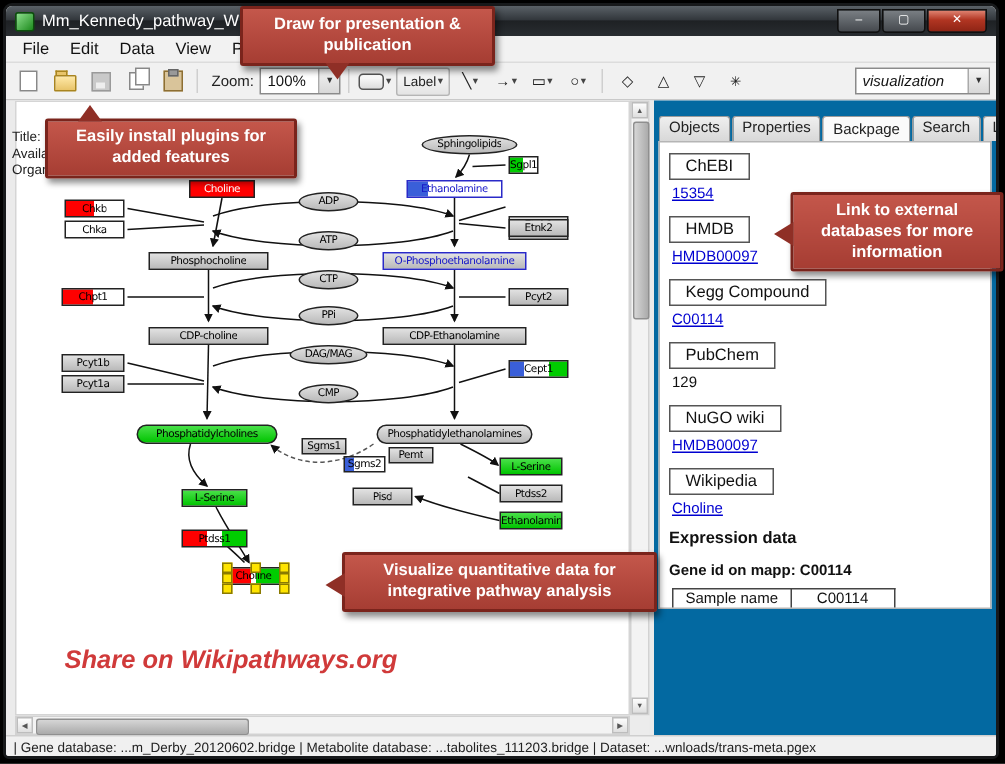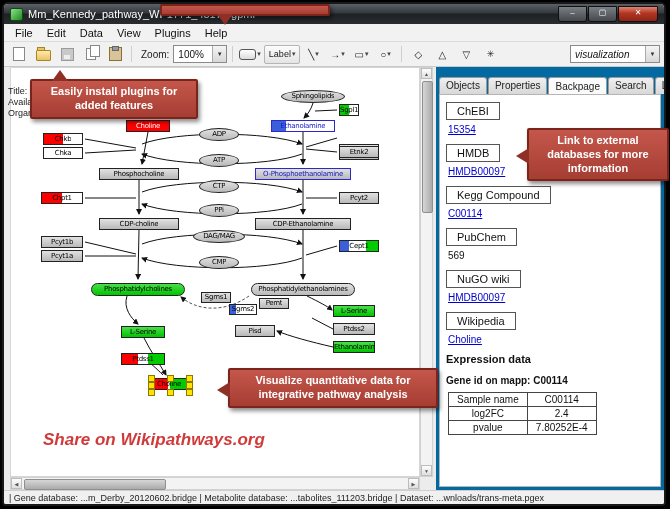--- a/index.html
+++ b/index.html
@@ -80,21 +80,21 @@
   .sb-down{left:0;bottom:0;} .sb-down::before{content:"▼";}
   .sb-left{left:0;top:0;} .sb-left::before{content:"◀";}
   .sb-right{right:0;top:0;} .sb-right::before{content:"▶";}
   .v-thumb{position:absolute;left:1px;top:13px;width:9px;height:130px;background:linear-gradient(90deg,#d6d6d6,#ababab);border:1px solid #8f8f8f;border-radius:2px;}
   .h-thumb{position:absolute;left:13px;top:1px;width:140px;height:9px;background:linear-gradient(180deg,#d6d6d6,#ababab);border:1px solid #8f8f8f;border-radius:2px;}
   
   .rightpanel{position:absolute;left:432px;top:0;width:228px;height:423px;background:#0369a1;}
   .tabs{position:absolute;left:3px;top:10px;display:flex;}
   .tab{font-size:10px;padding:2px 6px;border:1px solid #9a9a9a;border-bottom:none;background:linear-gradient(#efefef,#d8d8d8);border-radius:3px 3px 0 0;color:#222;margin-right:1px;}
   .tab.active{background:#fafafa;padding-top:3px;}
-  .bp-content{position:absolute;left:3px;top:27px;width:222px;height:393px;background:#fff;border:1px solid #b5b5b5;padding:6px;box-sizing:border-box;overflow:hidden;}
+  .bp-content{position:absolute;left:3px;top:27px;width:222px;height:312px;background:#fff;border:1px solid #b5b5b5;padding:6px;box-sizing:border-box;overflow:hidden;}
   .bp-h{display:inline-block;border:1px solid #555;padding:2px 10px;font-size:11px;color:#111;background:#fff;margin-bottom:4px;}
   .bp-v{margin:0 0 8px 2px;font-size:10px;color:#111;}
   .bp-link{color:#0000d0;text-decoration:underline;}
   .bp-exp{font-size:11px;font-weight:bold;margin:4px 0 10px;color:#111;}
   .bp-gene{font-size:10px;font-weight:bold;margin:0 0 6px;color:#111;}
   .bp-table{border-collapse:collapse;margin-left:2px;}
   .bp-table td{border:1px solid #444;font-size:10px;padding:1px 8px;text-align:center;min-width:52px;color:#111;}
   
   .statusbar{height:16px;background:#f0f0f0;border-top:1px solid #cfcfcf;font-size:9px;color:#222;line-height:15px;padding:0 5px;white-space:nowrap;overflow:hidden;}
   
@@ -274,21 +274,21 @@
             <div class="tab">Properties</div>
             <div class="tab active">Backpage</div>
             <div class="tab">Search</div>
             <div class="tab">Legend</div>
           </div>
         <div class="bp-content">
           <div id="bp-sections">
               <div><div class="bp-h">ChEBI</div><div class="bp-v bp-link">15354</div></div>
               <div><div class="bp-h">HMDB</div><div class="bp-v bp-link">HMDB00097</div></div>
               <div><div class="bp-h">Kegg Compound</div><div class="bp-v bp-link">C00114</div></div>
-              <div><div class="bp-h">PubChem</div><div class="bp-v">569</div></div>
+              <div><div class="bp-h">PubChem</div><div class="bp-v">129</div></div>
               <div><div class="bp-h">NuGO wiki</div><div class="bp-v bp-link">HMDB00097</div></div>
               <div><div class="bp-h">Wikipedia</div><div class="bp-v bp-link">Choline</div></div>
             </div>
           <div class="bp-exp">Expression data</div>
           <div class="bp-gene">Gene id on mapp: C00114</div>
           <table class="bp-table">
             <tbody id="bp-table">
                 <tr>
                   <td>Sample name</td>
                   <td>C00114</td>
@@ -304,20 +304,21 @@
               </tbody>
           </table>
         </div>
       </div>
     </div>
 
     <div class="statusbar">| Gene database: ...m_Derby_20120602.bridge   | Metabolite database: ...tabolites_111203.bridge   | Dataset: ...wnloads/trans-meta.pgex</div>
   </div>
 
   <div class="callout" style="left:160px;top:4px;width:150px;">
+    <span>Draw for presentation &amp; publication</span>
     <div class="tail tail-down" style="left:55px;"></div>
   </div>
   <div class="callout" style="left:30px;top:79px;width:148px;">
     <span>Easily install plugins for added features</span>
     <div class="tail tail-up" style="left:20px;"></div>
   </div>
   <div class="callout" style="left:527px;top:128px;width:122px;">
     <span>Link to external databases for more information</span>
     <div class="tail tail-left" style="top:18px;"></div>
   </div>

